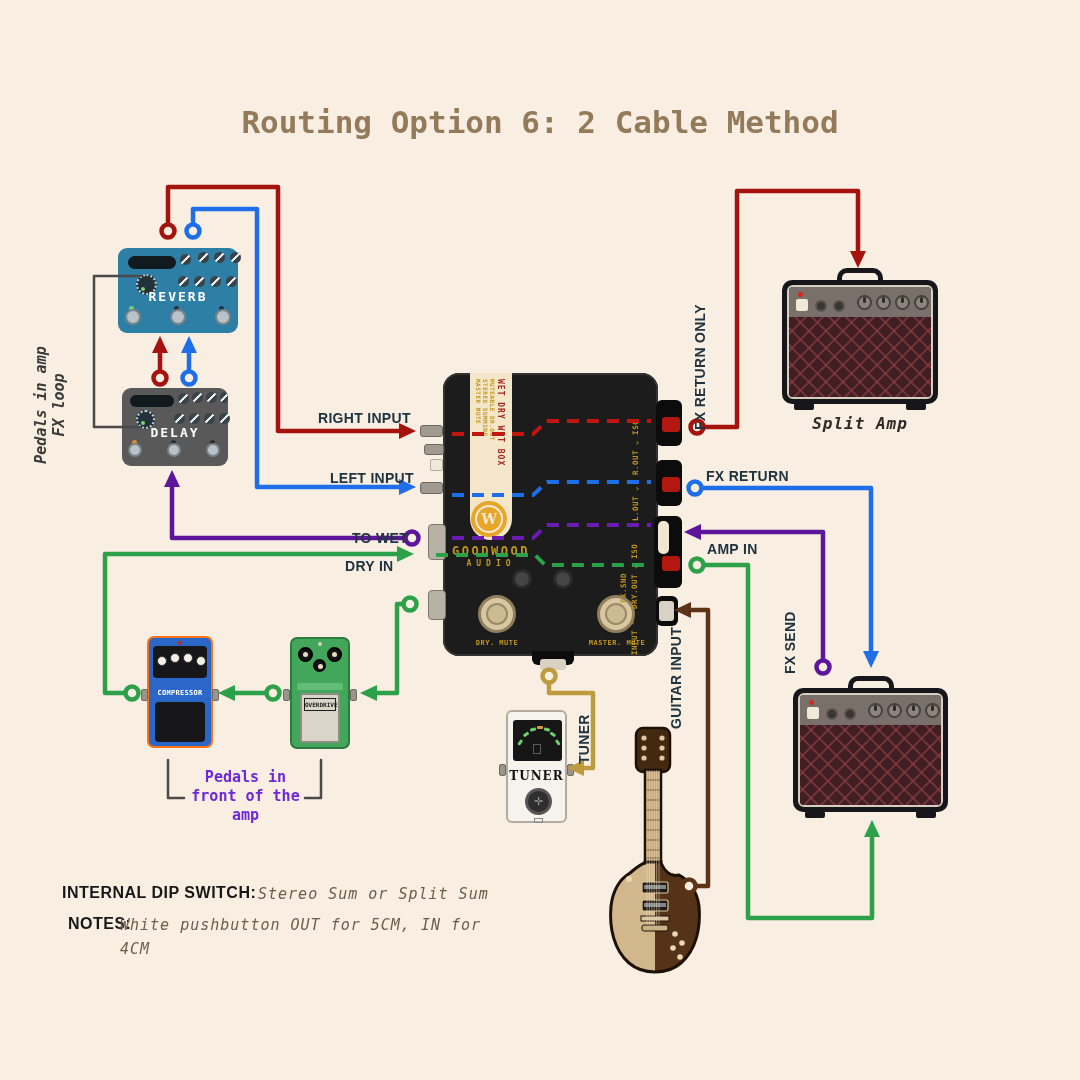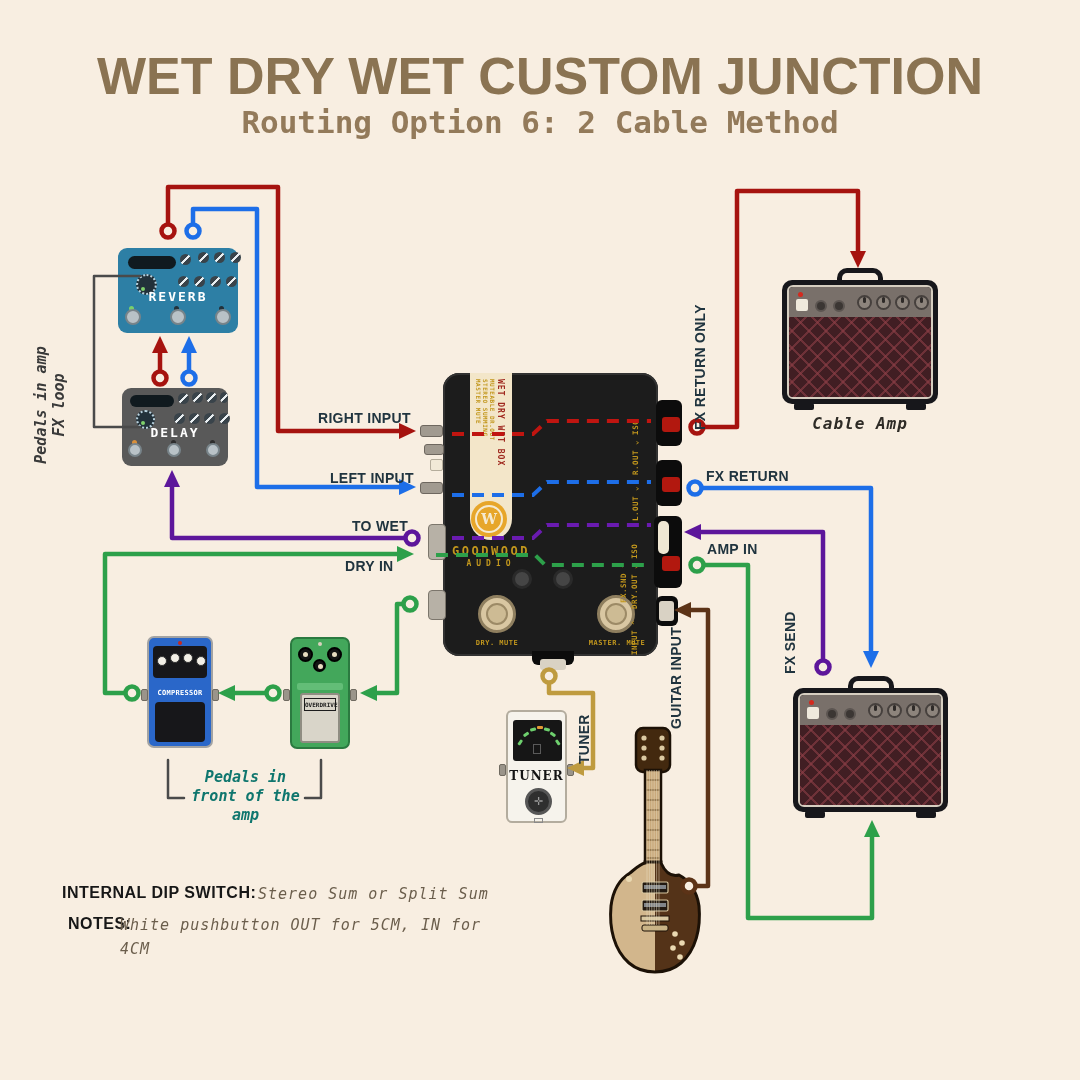--- a/index.html
+++ b/index.html
@@ -79,21 +79,21 @@
   .amp .led{position:absolute;left:9px;top:5px;width:5px;height:5px;border-radius:50%;background:#d42a1e}
   .amp .sw{position:absolute;left:7px;top:12px;width:12px;height:12px;background:#efe9dc;border-radius:2px}
   .amp .jin{position:absolute;top:13px;width:12px;height:12px;border-radius:50%;
             background:#3b3633;border:2px solid #5c5551}
   .aknob{position:absolute;top:8px;width:15px;height:15px;border-radius:50%;background:#8d847c;
          border:2px solid #46403d}
   .aknob:after{content:"";position:absolute;left:4px;top:0;width:3px;height:6px;
                background:#2e2a28;border-radius:2px}
 
   
-  .comp{left:147px;top:636px;width:66px;height:112px;background:#2a67c9;border:2px solid #a3a3a3;
+  .comp{left:147px;top:636px;width:66px;height:112px;background:#2a67c9;border:2px solid #f97316;
         border-radius:7px}
   .comp .kpanel{position:absolute;left:4px;top:8px;width:54px;height:32px;background:#17171a;border-radius:4px}
   .wknob{position:absolute;width:10px;height:10px;border-radius:50%;background:#f2efe6;border:1px solid #333}
   .comp .name{position:absolute;left:0;width:100%;top:51px;text-align:center;color:#fff;
               font-weight:bold;font-size:7px;letter-spacing:.3px;font-family:"DejaVu Sans Mono",monospace}
   .comp .treadle{position:absolute;left:6px;top:64px;width:50px;height:40px;background:#17171a;border-radius:4px}
   .stub{position:absolute;width:7px;height:12px;background:#9a948a;border:1px solid #6f6a60;border-radius:2px}
 
   
   .od{left:290px;top:637px;width:60px;height:112px;background:#43a75b;border:2px solid #2b7a40;border-radius:7px}
@@ -120,21 +120,20 @@
   .notes-label{font-weight:bold;font-size:16px;color:#171717;letter-spacing:.5px;white-space:nowrap}
   .notes-val{font-family:"DejaVu Sans Mono",monospace;font-style:italic;font-size:15px;
              color:#6b5e4c;letter-spacing:1px;white-space:nowrap}
   svg{display:block}
 </style>
 </head>
 <body>
 
 <div class="canvas">
 
-  <div class="abs title">WET DRY WET CUSTOM JUNCTION</div>
   <div class="abs subtitle">Routing Option 6: 2 Cable Method</div>
 
   <div class="abs bigpedal" style="left:122px;top:388px;width:106px;height:78px;background:#595959">
     <div class="disp" style="left:8px;top:7px;width:44px;height:12px"></div>
     <span class="mknob" style="left:56px;top:5px"></span>
     <span class="mknob" style="left:70px;top:4px"></span>
     <span class="mknob" style="left:84px;top:4px"></span>
     <span class="mknob" style="left:98px;top:4px;width:8px"></span>
     <span class="mknob" style="left:52px;top:25px"></span>
     <span class="mknob" style="left:67px;top:25px"></span>
@@ -236,21 +235,21 @@
         <span class="aknob" style="left:68px"></span>
         <span class="aknob" style="left:87px"></span>
         <span class="aknob" style="left:106px"></span>
         <span class="aknob" style="left:125px"></span>
       </div>
       <div class="grille"></div>
     </div>
     <span class="foot" style="left:12px"></span>
     <span class="foot" style="right:12px"></span>
   </div>
-  <div class="abs mono-it" style="left:782px;top:414px;width:156px;text-align:center;font-size:16px;font-weight:bold;letter-spacing:1px;color:#2e2b26">Cable Amp</div>
+  <div class="abs mono-it" style="left:782px;top:414px;width:156px;text-align:center;font-size:16px;font-weight:bold;letter-spacing:1px;color:#2e2b26">Split Amp</div>
 
   <div class="abs amp" style="left:793px;top:688px;width:155px;height:124px">
     <div class="handle"></div>
     <div class="inner">
       <div class="panel">
         <span class="led"></span>
         <span class="sw"></span>
         <span class="jin" style="left:26px"></span>
         <span class="jin" style="left:44px"></span>
         <span class="aknob" style="left:68px"></span>
@@ -423,35 +422,35 @@
       <circle cx="410" cy="604" r="6.5" stroke="#2da04a"></circle>
       <circle cx="273" cy="693" r="6.5" stroke="#2da04a"></circle>
       <circle cx="132" cy="693" r="6.5" stroke="#2da04a"></circle>
       <circle cx="549" cy="676" r="6.5" stroke="#bf9b3f"></circle>
       <circle cx="689" cy="886" r="6.5" stroke="#5c3317"></circle>
     </g>
   </svg>
 
   <div class="abs lbl" style="left:318px;top:410px">RIGHT INPUT</div>
   <div class="abs lbl" style="left:330px;top:470px">LEFT INPUT</div>
-  <div class="abs lbl" style="left:352px;top:518px">TO WET</div>
+  <div class="abs lbl" style="left:352px;top:530px">TO WET</div>
   <div class="abs lbl" style="left:345px;top:558px">DRY IN</div>
   <div class="abs lbl vup" style="left:708px;top:414px">FX RETURN ONLY</div>
   <div class="abs lbl" style="left:706px;top:468px">FX RETURN</div>
   <div class="abs lbl" style="left:707px;top:541px">AMP IN</div>
   <div class="abs lbl vup" style="left:798px;top:658px">FX SEND</div>
   <div class="abs lbl vup" style="left:684px;top:713px">GUITAR INPUT</div>
   <div class="abs lbl vup" style="left:592px;top:748px">TUNER</div>
 
   <div class="abs vup" style="left:68px;top:455px;width:172px;text-align:center;font-family:'DejaVu Sans Mono',monospace;font-style:italic;font-weight:bold;font-size:15px;color:#3a3a3a;line-height:18px">
     <div>Pedals in amp</div>
     <div>FX loop</div>
   </div>
 
-  <div class="abs" style="left:168px;top:768px;width:155px;text-align:center;font-family:'DejaVu Sans Mono',monospace;font-style:italic;font-weight:bold;font-size:15px;color:#0f766e;line-height:19px">
+  <div class="abs" style="left:168px;top:768px;width:155px;text-align:center;font-family:'DejaVu Sans Mono',monospace;font-weight:bold;font-size:15px;color:#6d28d9;line-height:19px">
     <div>Pedals in</div>
     <div>front of the</div>
     <div>amp</div>
   </div>
 
   <div class="abs notes-label" style="left:62px;top:884px">INTERNAL DIP SWITCH:</div>
   <div class="abs notes-val" style="left:258px;top:885px">Stereo Sum or Split Sum</div>
   <div class="abs notes-label" style="left:68px;top:915px">NOTES:</div>
   <div class="abs notes-val" style="left:120px;top:916px">White pushbutton OUT for 5CM, IN for</div>
   <div class="abs notes-val" style="left:120px;top:940px">4CM</div>

